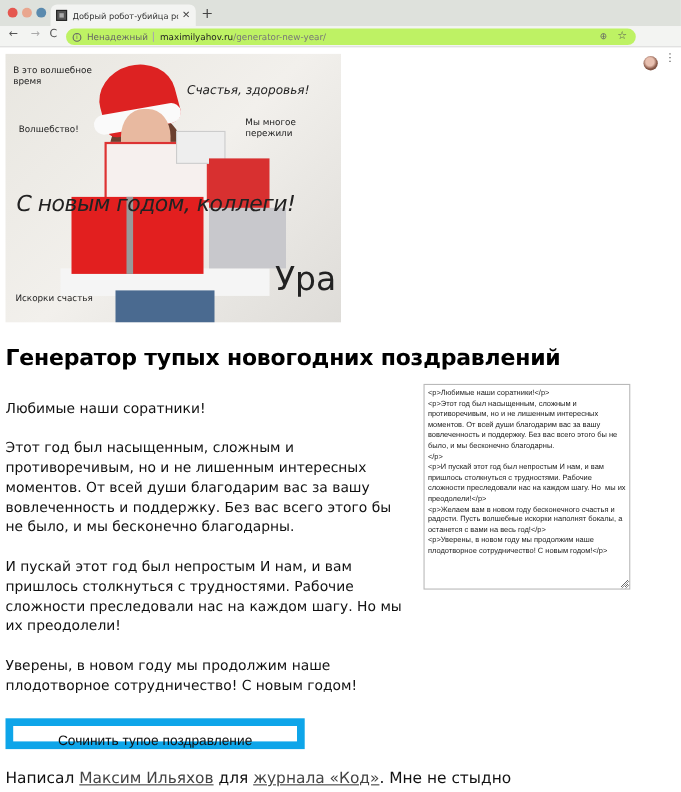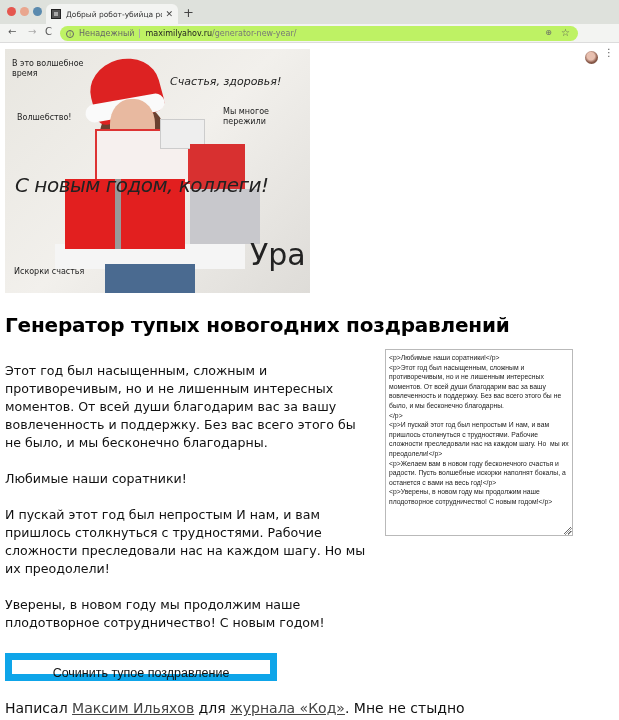--- a/index.html
+++ b/index.html
@@ -122,22 +122,22 @@
   <span class="txt t3">Волшебство!</span>
   <span class="txt t4">Мы многое пережили</span>
   <span class="txt t5">С новым годом, коллеги!</span>
   <span class="txt t6">Ура!</span>
   <span class="txt t7">Искорки счастья</span>
 </div>
 
 <h1 class="page-title">Генератор тупых новогодних поздравлений</h1>
 
 <div class="greeting">
+  <p>Любимые наши соратники!</p>
   <p>Этот год был насыщенным, сложным и противоречивым, но и не лишенным интересных моментов. От всей души благодарим вас за вашу вовлеченность и поддержку. Без вас всего этого бы не было, и мы бесконечно благодарны.</p>
-  <p>Любимые наши соратники!</p>
   <p>И пускай этот год был непростым И нам, и вам пришлось столкнуться с трудностями. Рабочие сложности преследовали нас на каждом шагу. Но мы их преодолели!</p>
   <p>Уверены, в новом году мы продолжим наше плодотворное сотрудничество! С новым годом!</p>
 </div>
 
 <div class="source-box">&lt;p&gt;Любимые наши соратники!&lt;/p&gt;
 &lt;p&gt;Этот год был насыщенным, сложным и противоречивым, но и не лишенным интересных моментов. От всей души благодарим вас за вашу вовлеченность и поддержку. Без вас всего этого бы не было, и мы бесконечно благодарны.
 &lt;/p&gt;
 &lt;p&gt;И пускай этот год был непростым И нам, и вам пришлось столкнуться с трудностями. Рабочие сложности преследовали нас на каждом шагу. Но  мы их преодолели!&lt;/p&gt;
 &lt;p&gt;Желаем вам в новом году бесконечного счастья и радости. Пусть волшебные искорки наполнят бокалы, а останется с вами на весь год!&lt;/p&gt;
 &lt;p&gt;Уверены, в новом году мы продолжим наше плодотворное сотрудничество! С новым годом!&lt;/p&gt;</div>

